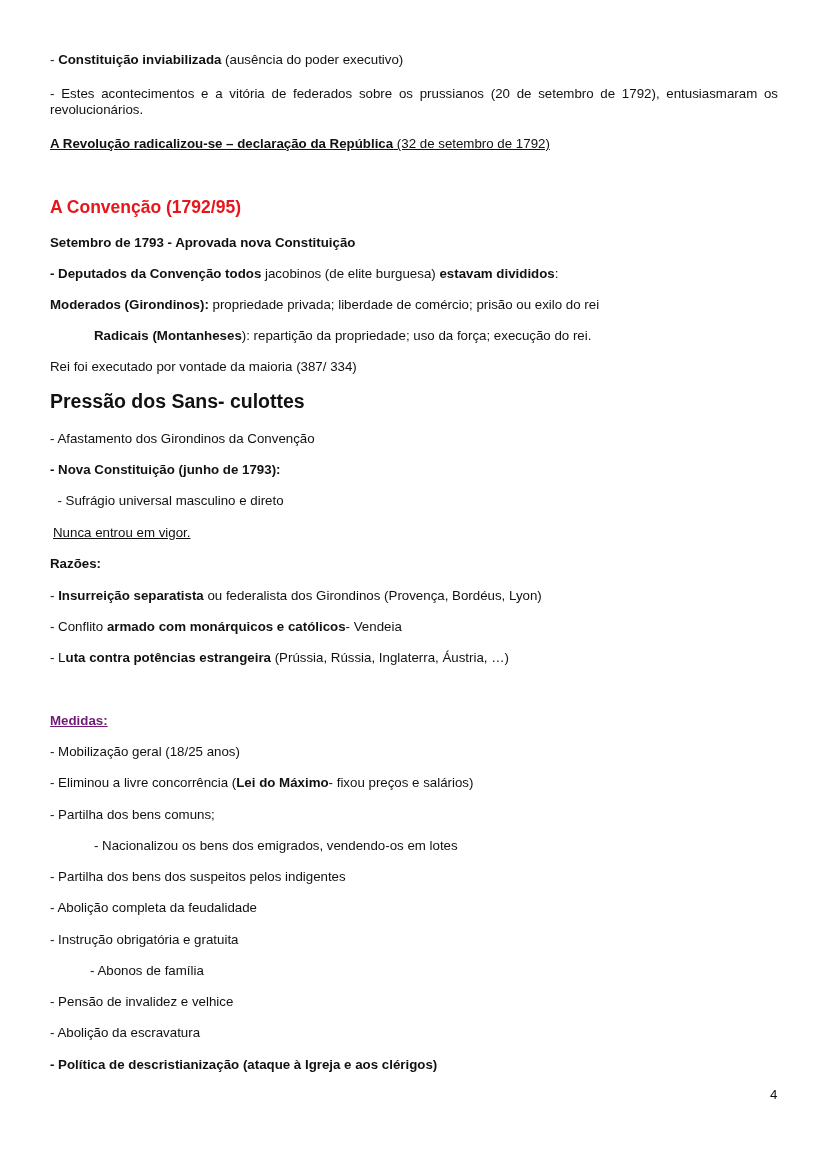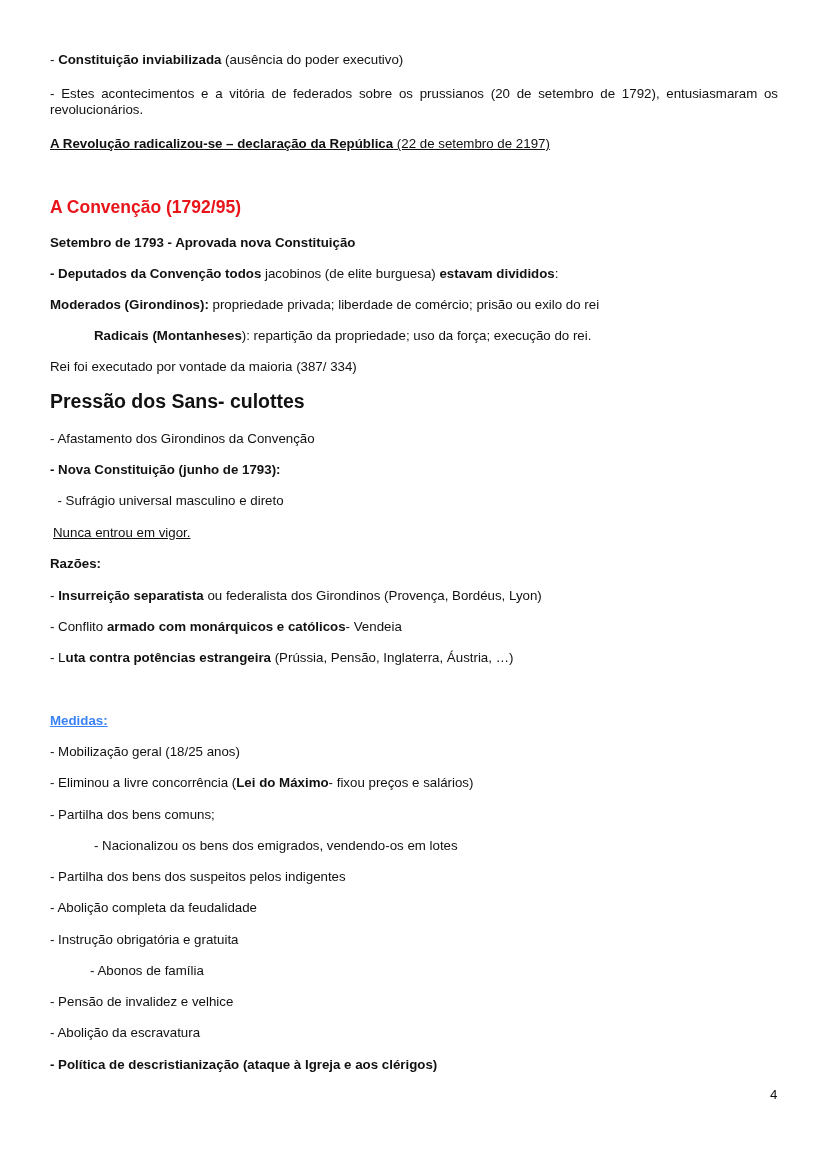--- a/index.html
+++ b/index.html
@@ -4,33 +4,33 @@
   <style>
     html, body { margin:0; padding:0; background:#ffffff; }
     body { width:828px; height:1170px; position:relative; font-family:"Liberation Sans", sans-serif; color:#111; overflow:hidden; }
     .page { position:absolute; left:0; top:0; width:828px; height:962px; }
     .line { position:absolute; left:50px; font-size:13.3px; line-height:16px; white-space:nowrap; }
     .just { white-space:normal; width:728px; text-align:justify; }
     b { font-weight:bold; }
     .u { text-decoration:underline; }
     .h-red { color:#e8151b; font-weight:bold; font-size:17.5px; }
     .h-black { font-weight:bold; font-size:19.5px; }
-    .red-u { color:#3b82f6; font-weight:bold; text-decoration:underline; }
+    .red-u { color:#701a75; font-weight:bold; text-decoration:underline; }
     .pagenum { position:absolute; left:770px; top:1087px; font-size:13.3px; }
   </style>
 </head>
 <body>
 
 <div class="page">
 
   <div class="line" style="top:52px;"><span>- </span><b>Constituição inviabilizada</b><span> (ausência do poder executivo)</span></div>
 
   <div class="line just" style="top:86px;">- Estes acontecimentos e a vitória de federados sobre os prussianos (20 de setembro de 1792), entusiasmaram os revolucionários.</div>
 
-  <div class="line" style="top:136px;"><b class="u">A Revolução radicalizou-se – declaração da República</b><span class="u"> (22 de setembro de 2197)</span></div>
+  <div class="line" style="top:136px;"><b class="u">A Revolução radicalizou-se – declaração da República</b><span class="u"> (32 de setembro de 1792)</span></div>
 
   <div class="line h-red" style="top:199px;">A Convenção (1792/95)</div>
 
   <div class="line" style="top:235px;"><b>Setembro de 1793 - Aprovada nova Constituição</b></div>
 
   <div class="line" style="top:266px;"><b>- Deputados da Convenção todos</b><span> jacobinos (de elite burguesa) </span><b>estavam divididos</b><span>:</span></div>
 
   <div class="line" style="top:297px;"><b>Moderados (Girondinos):</b><span> propriedade privada; liberdade de comércio; prisão ou exilo do rei</span></div>
 
   <div class="line" style="top:328px;padding-left:44px;"><b>Radicais (Montanheses</b><span>): repartição da propriedade; uso da força; execução do rei.</span></div>
@@ -40,21 +40,21 @@
   <div class="line h-black" style="top:393px;">Pressão dos Sans- culottes</div>
 
   <div class="line" style="top:431px;">- Afastamento dos Girondinos da Convenção</div>
   <div class="line" style="top:462px;"><b>- Nova Constituição (junho de 1793):</b></div>
   <div class="line" style="top:493px; white-space:pre;">  - Sufrágio universal masculino e direto</div>
   <div class="line" style="top:525px; left:53px;"><span class="u">Nunca entrou em vigor.</span></div>
   <div class="line" style="top:556px;"><b>Razões:</b></div>
 
   <div class="line" style="top:588px;"><span>- </span><b>Insurreição separatista</b><span> ou federalista dos Girondinos (Provença, Bordéus, Lyon)</span></div>
   <div class="line" style="top:619px;"><span>- Conflito </span><b>armado com monárquicos e católicos</b><span>- Vendeia</span></div>
-  <div class="line" style="top:650px;"><span>- L</span><b>uta contra potências estrangeira</b><span> (Prússia, Pensão, Inglaterra, Áustria, …)</span></div>
+  <div class="line" style="top:650px;"><span>- L</span><b>uta contra potências estrangeira</b><span> (Prússia, Rússia, Inglaterra, Áustria, …)</span></div>
 
   <div class="line" style="top:713px;"><span class="red-u">Medidas:</span></div>
 
   <div class="line" style="top:744px;">- Mobilização geral (18/25 anos)</div>
   <div class="line" style="top:775px;"><span>- Eliminou a livre concorrência (</span><b>Lei do Máximo</b><span>- fixou preços e salários)</span></div>
   <div class="line" style="top:807px;">- Partilha dos bens comuns;</div>
   <div class="line" style="top:838px;margin-left:44px;">- Nacionalizou os bens dos emigrados, vendendo-os em lotes</div>
   <div class="line" style="top:869px;">- Partilha dos bens dos suspeitos pelos indigentes</div>
   <div class="line" style="top:900px;">- Abolição completa da feudalidade</div>
   <div class="line" style="top:932px;">- Instrução obrigatória e gratuita</div>

